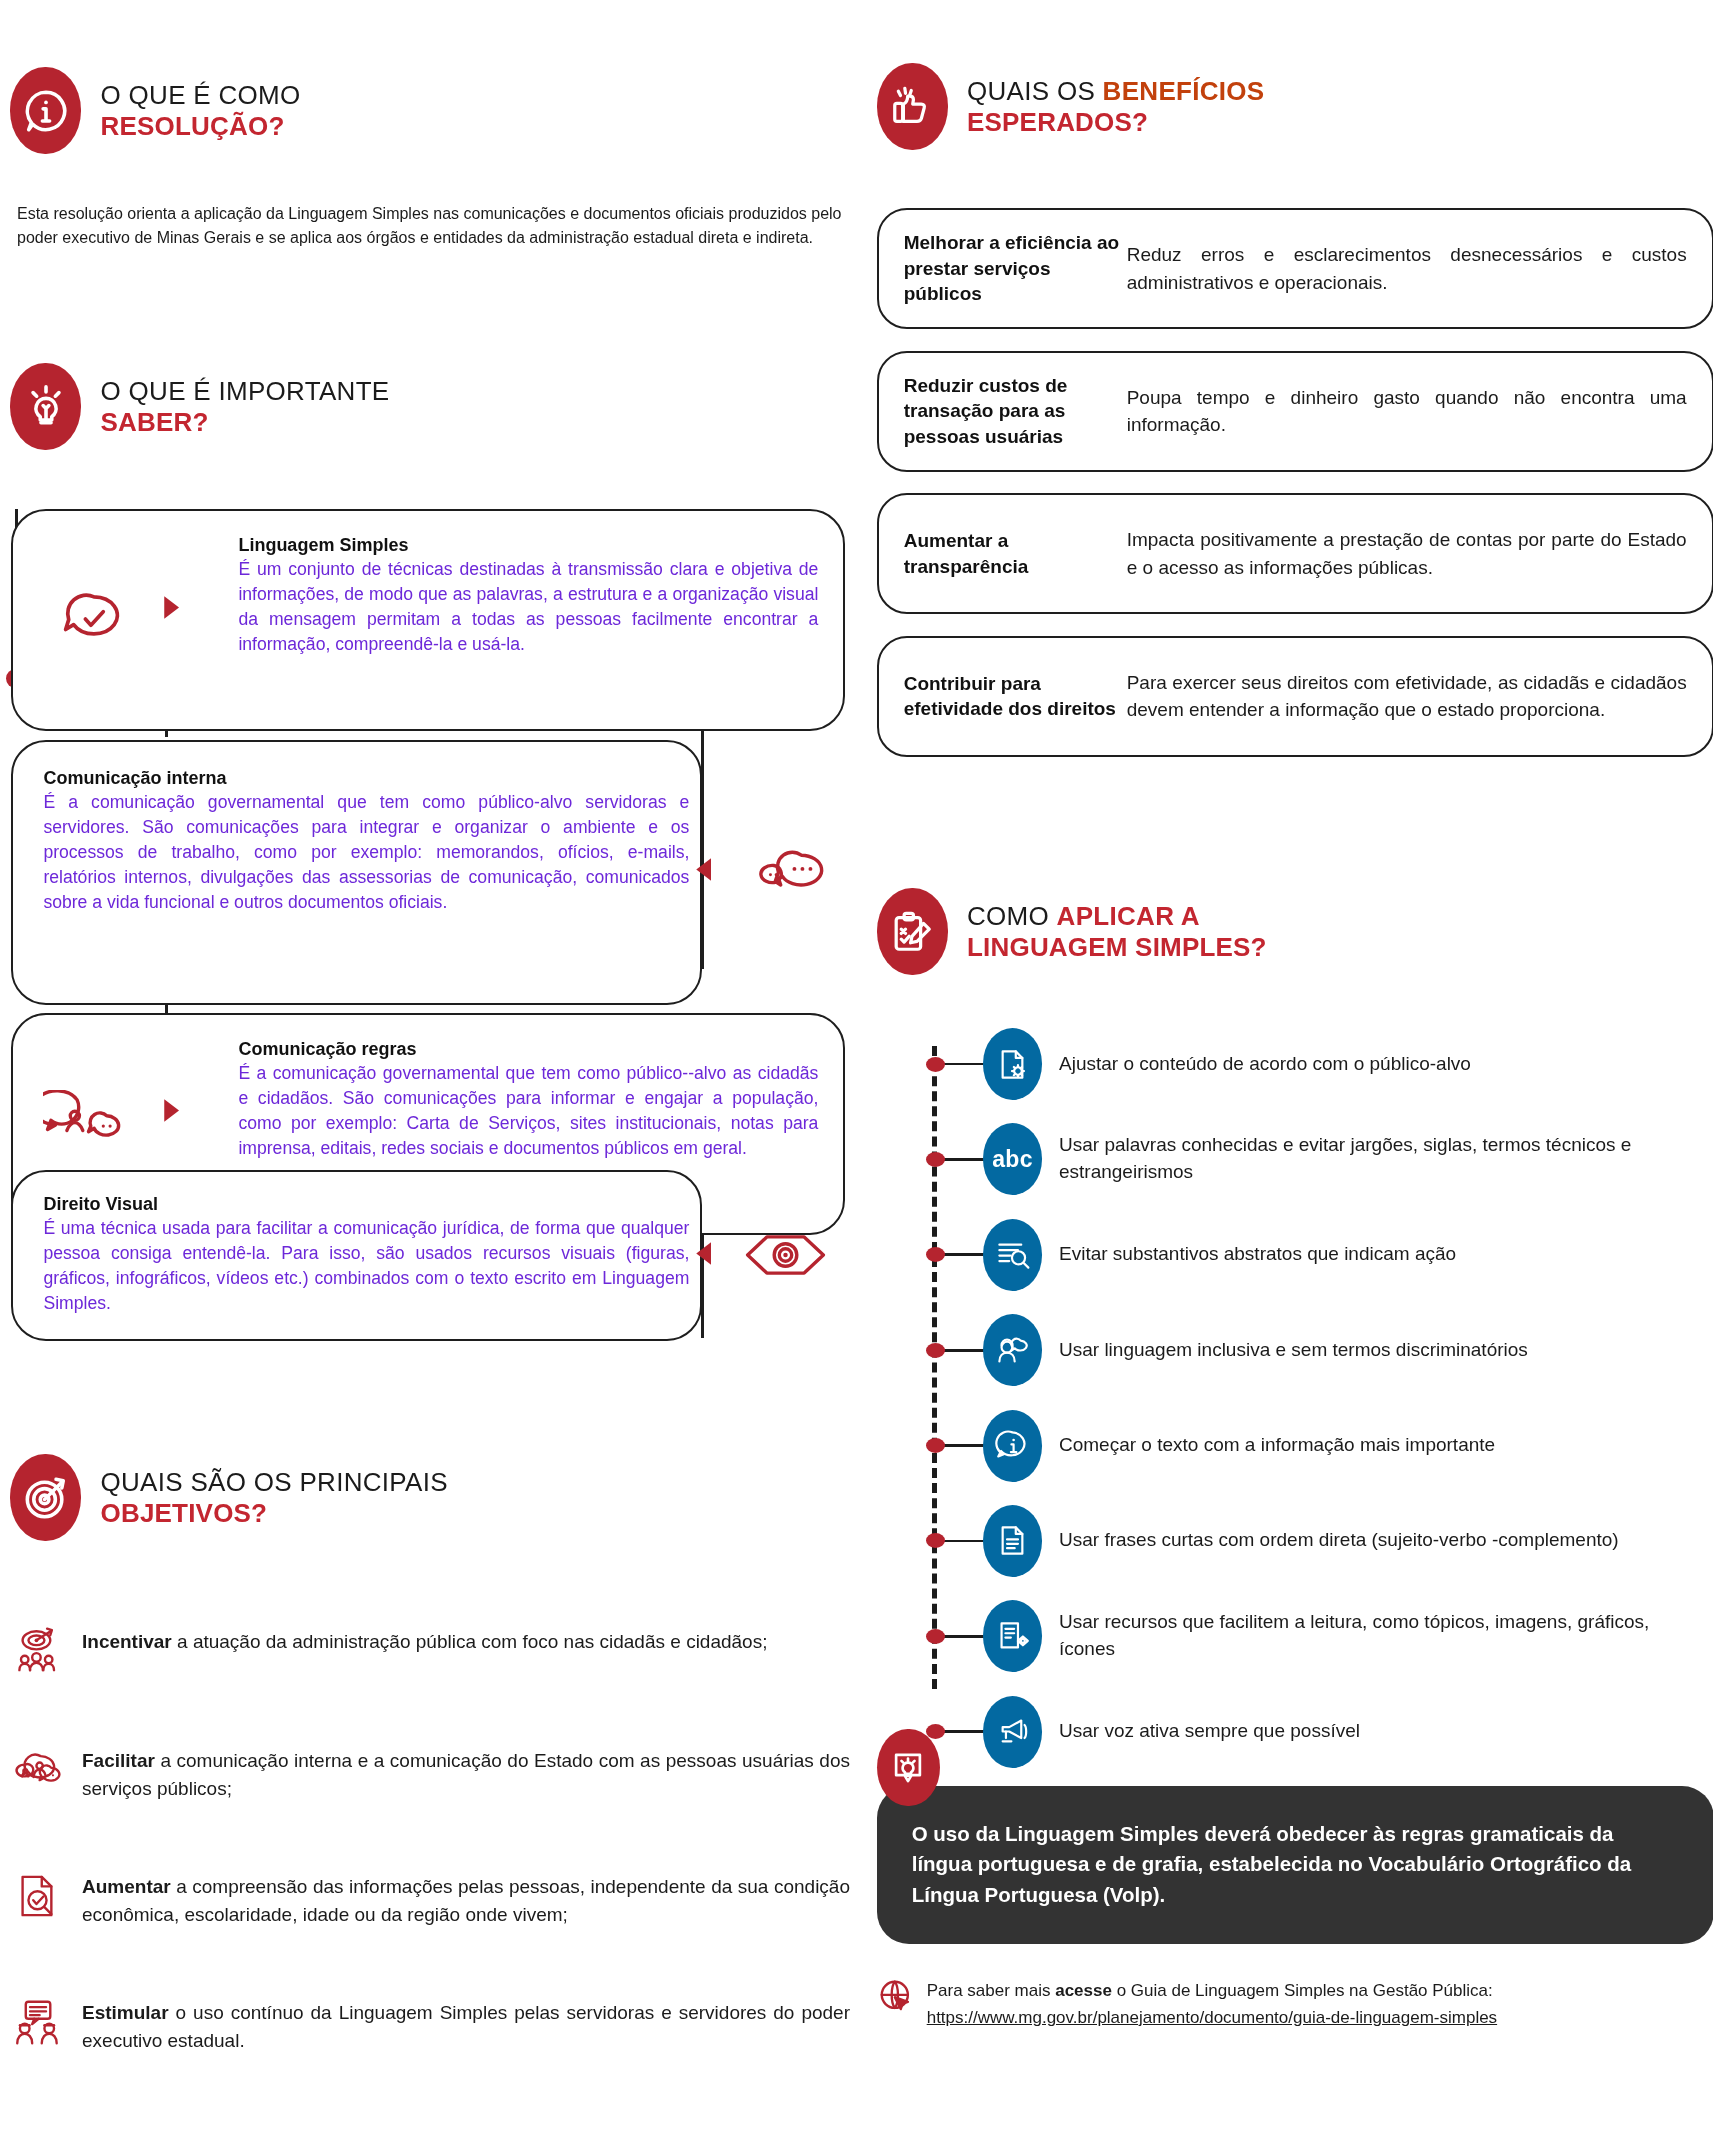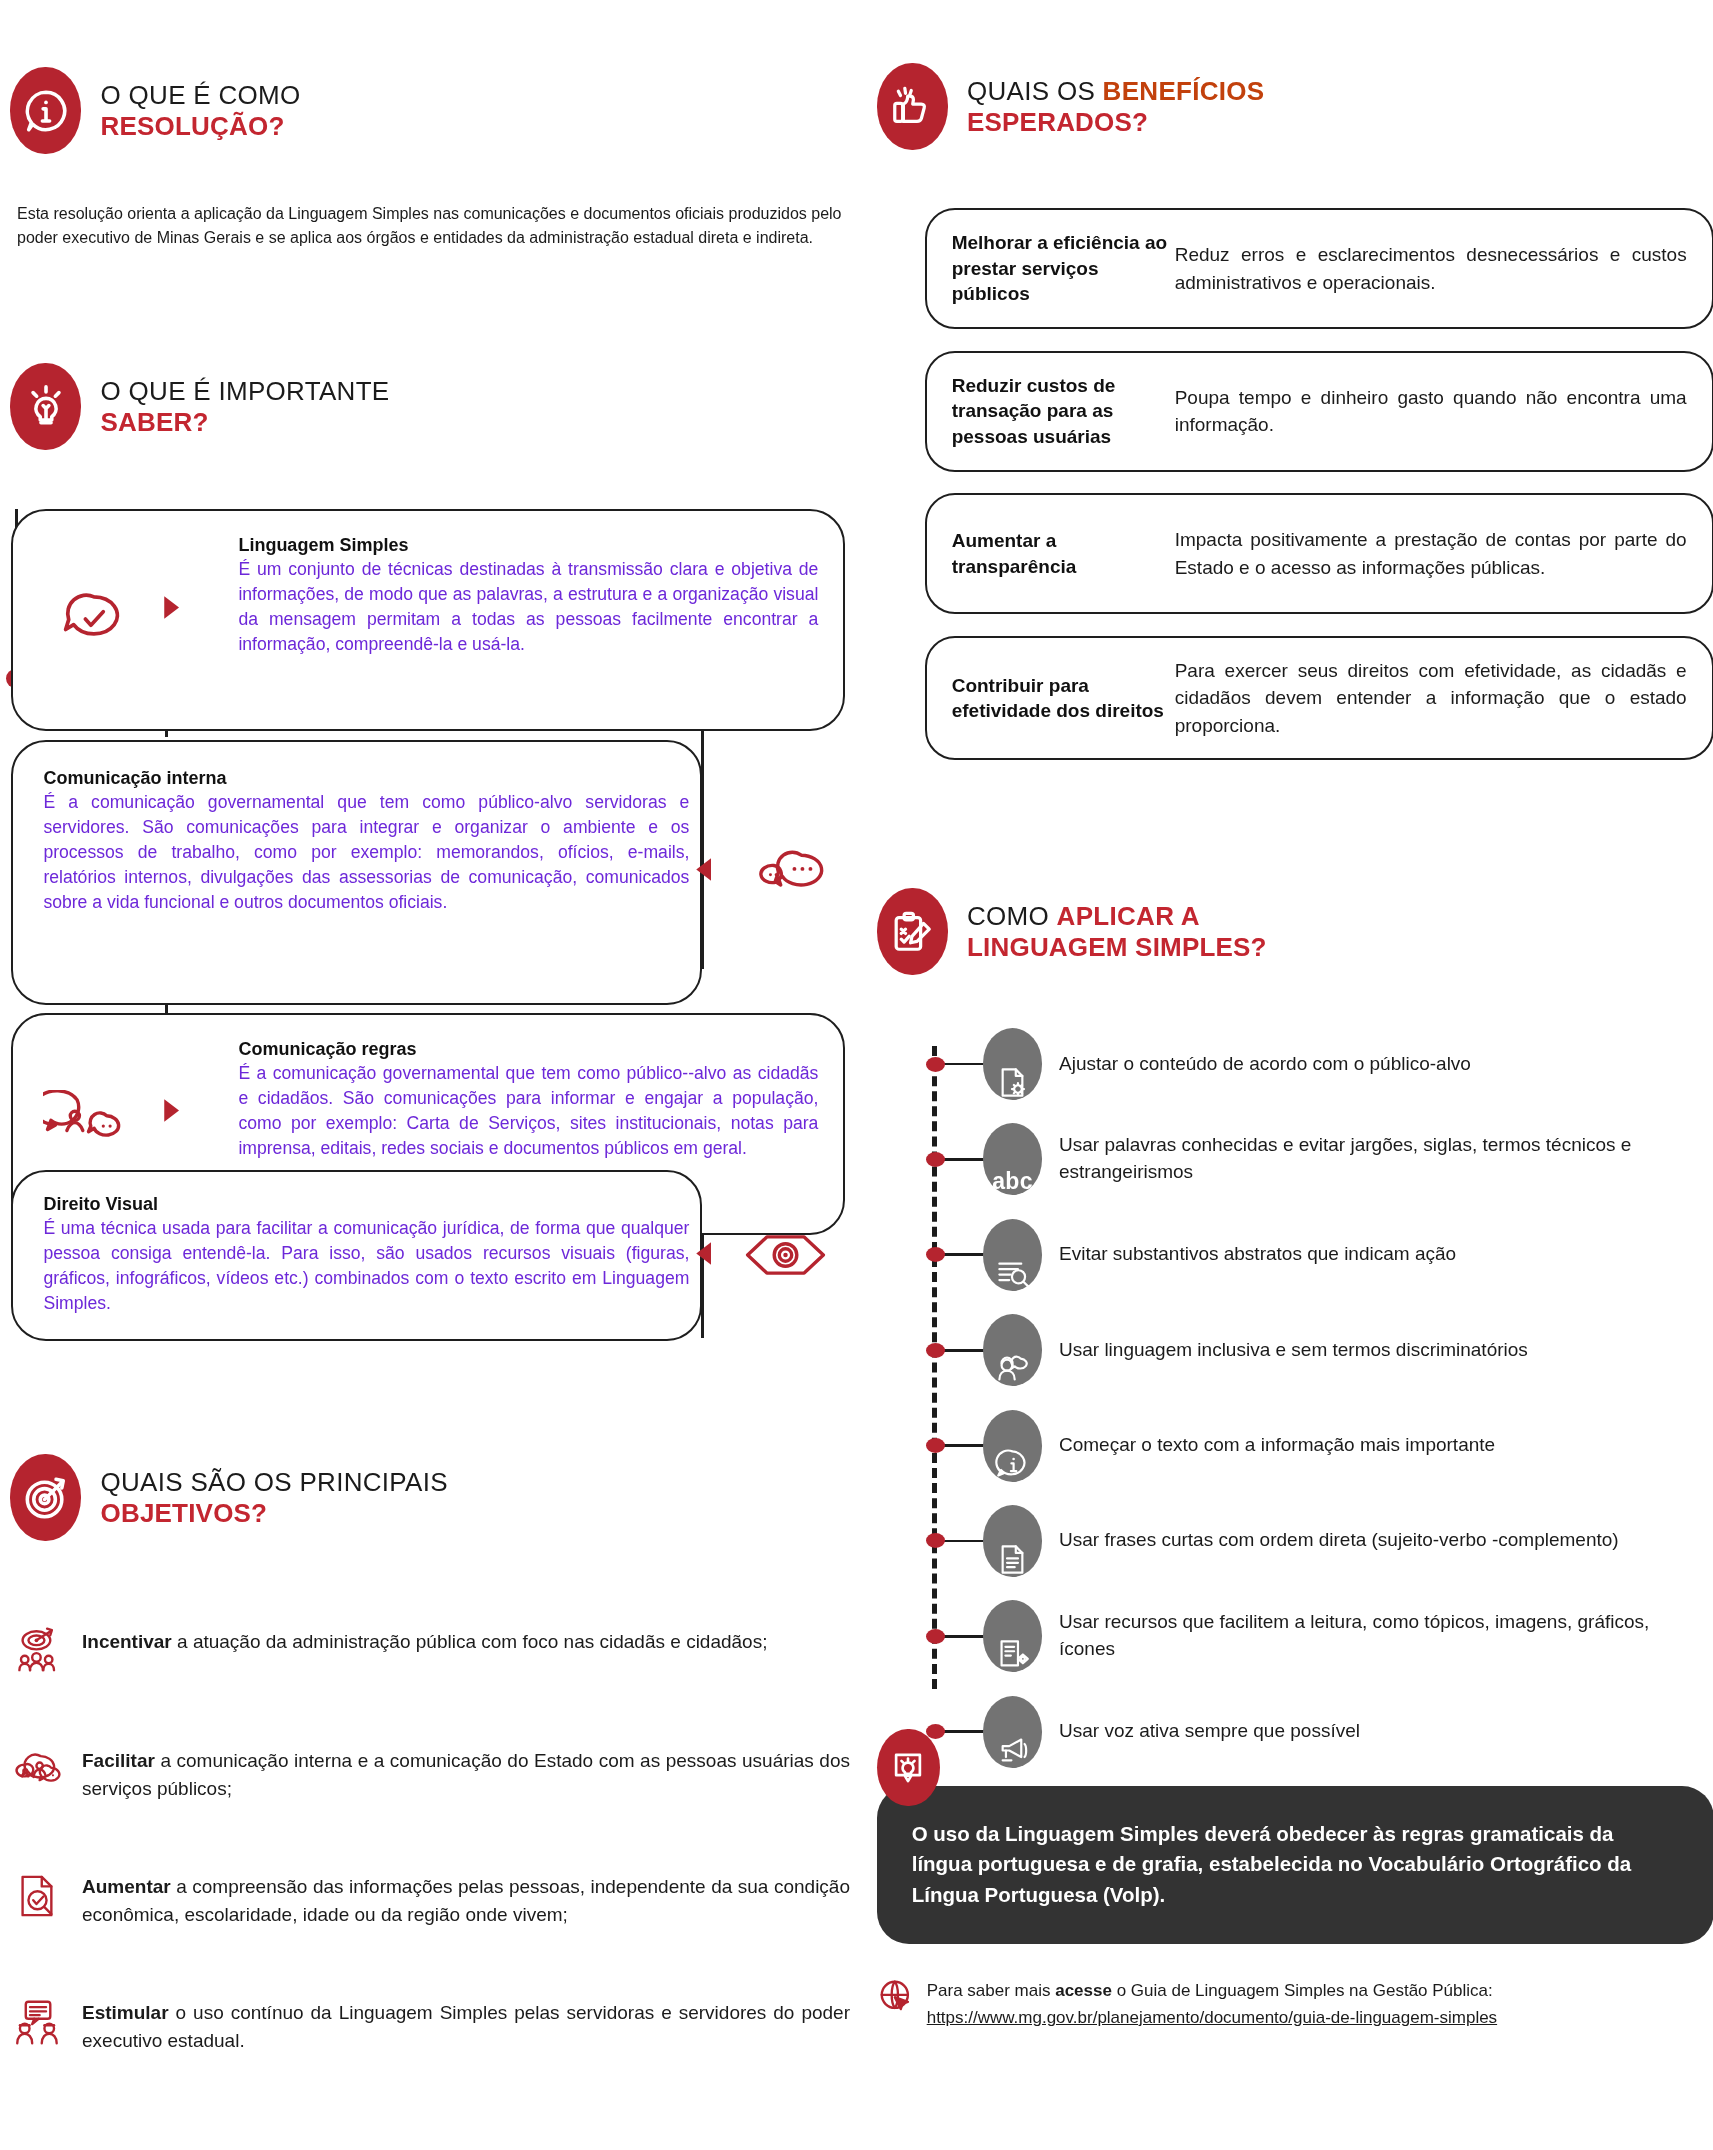--- a/index.html
+++ b/index.html
@@ -57,37 +57,37 @@
   .obj-item { display:flex; gap:20.5px; align-items:flex-start; margin-bottom:67px; }
   .obj-ico { width:49px; height:52px; flex:0 0 auto; }
   .obj-ico svg { width:100%; height:100%; }
   .obj-txt { font-size:19px; line-height:1.46; padding-top:3.4px; text-align:justify; width:768px;}
   .obj-txt b { font-weight:bold; }
 
   
   .ben-list { position:absolute; left:5.7px; top:208px; width:837px; }
   .ben-card {
     border:2.8px solid #1e1e1e; border-radius:30px; background:#fff;
-    display:flex; align-items:center; padding:19.3px 25px; margin-bottom:21.6px;margin-left:48px;
+    display:flex; align-items:center; padding:19.3px 25px; margin-bottom:21.6px;
   }
   .ben-title { font-weight:bold; font-size:19px; line-height:1.34; width:223px; flex:0 0 auto; color:#111;}
   .ben-desc  { font-size:19px; line-height:1.44; text-align:justify; flex:1; }
 
   
   .tl { position:absolute; left:0; top:1024px; width:843px; }
   .tl-rail {
     position:absolute; left:61px; top:21.6px; width:0;
     height:643px; border-left:5.1px dashed #1b1b1b;
   }
   .tl-row { position:relative; display:flex; align-items:center; height:80px; margin-bottom:15.4px; }
   .tl-dot { position:absolute; left:55px; width:19.3px; height:15px; border-radius:50%; background:#B5242F; z-index:3;}
   .tl-line{ position:absolute; left:64px; width:60px; height:2.8px; background:#1b1b1b; z-index:1;}
   .tl-badge{
     position:absolute; left:112px; width:59px; height:72px; border-radius:30px/36px;
-    background:#737373; display:flex; align-items:flex-end; justify-content:center; z-index:2;
+    background:#0369a1; display:flex; align-items:center; justify-content:center; z-index:2;
   }
   .tl-badge svg { width:35px; height:35px; }
   .tl-badge .abc { color:#fff; font-weight:bold; font-size:23px; letter-spacing:0.3px;}
   .tl-txt { position:absolute; left:188px; width:649px; font-size:19px; line-height:1.42; }
 
   
   .callout-wrap { position:absolute; left:5.7px; top:1764px; width:837px; }
   .callout-badge{
     position:absolute; left:0px; top:-35px; width:63px; height:77px;
     border-radius:31px/39px; background:#B5242F;

